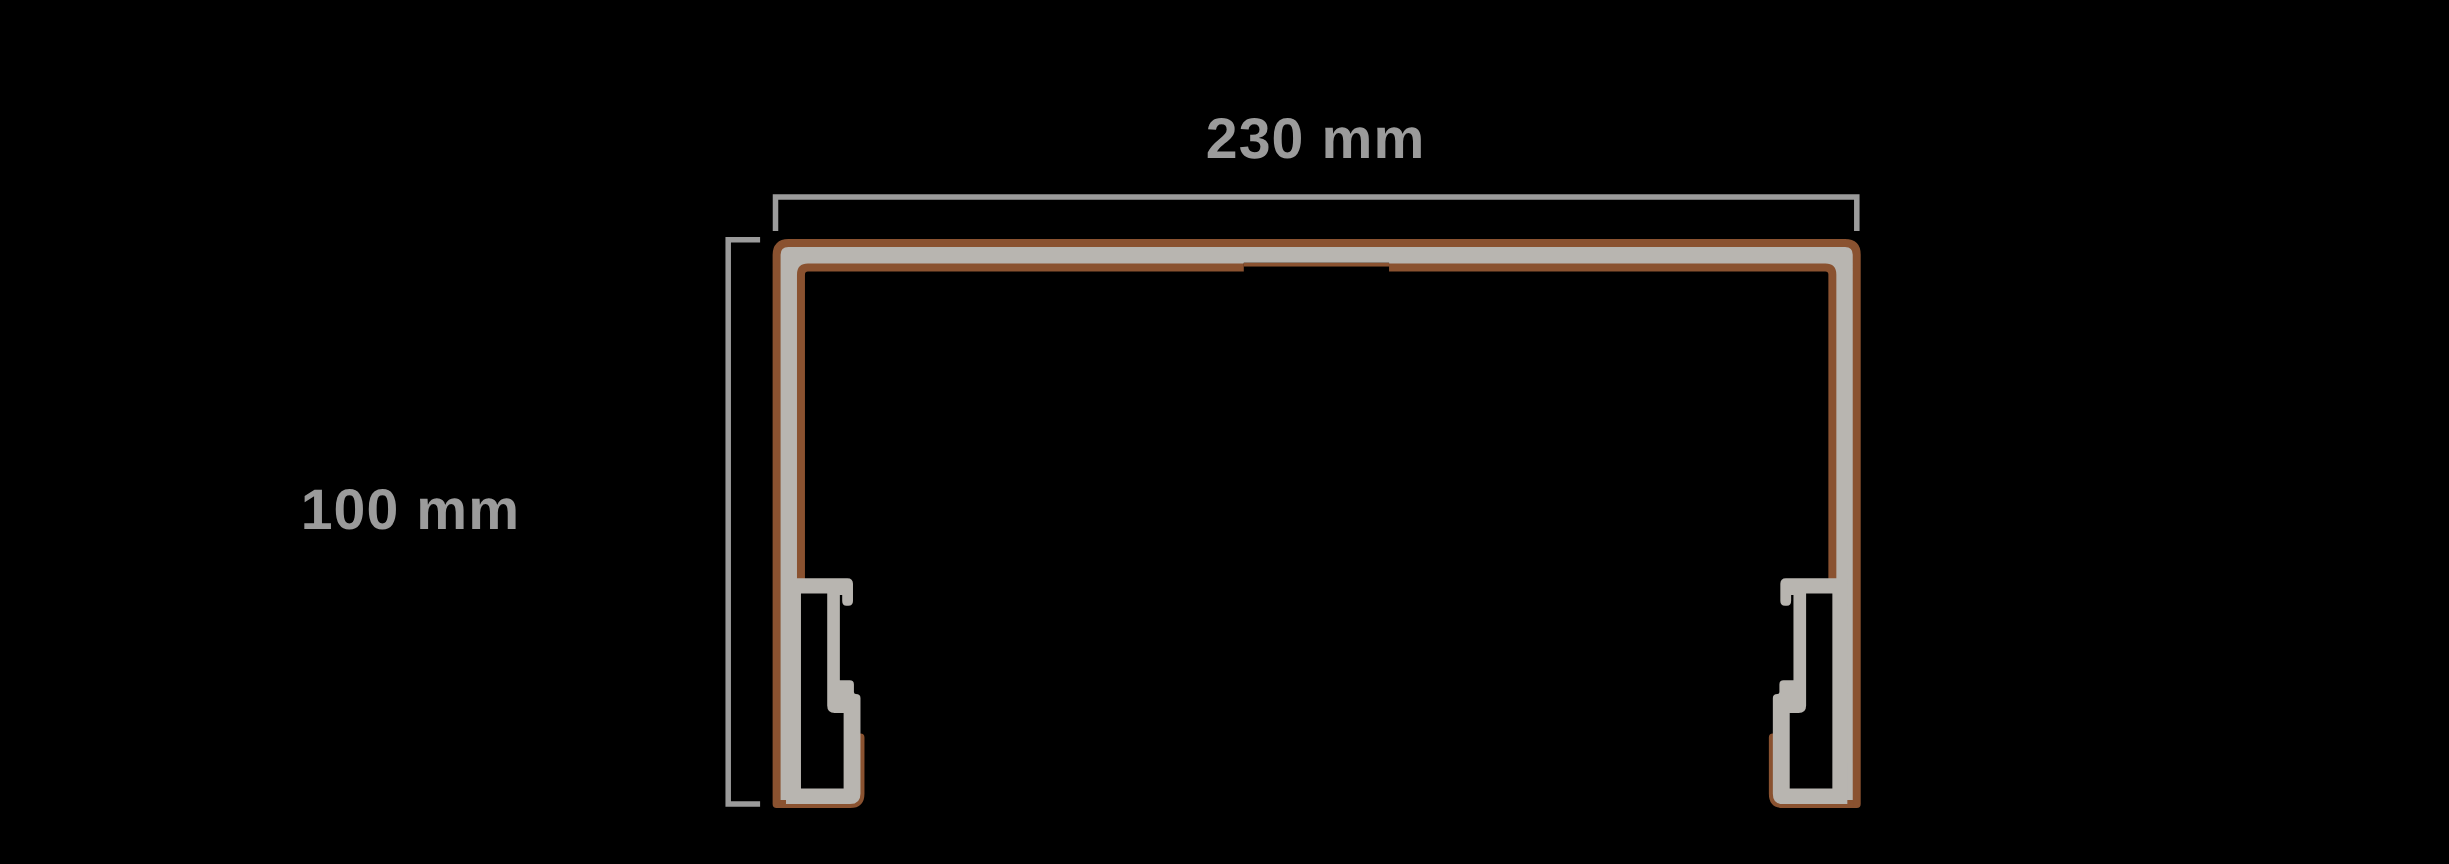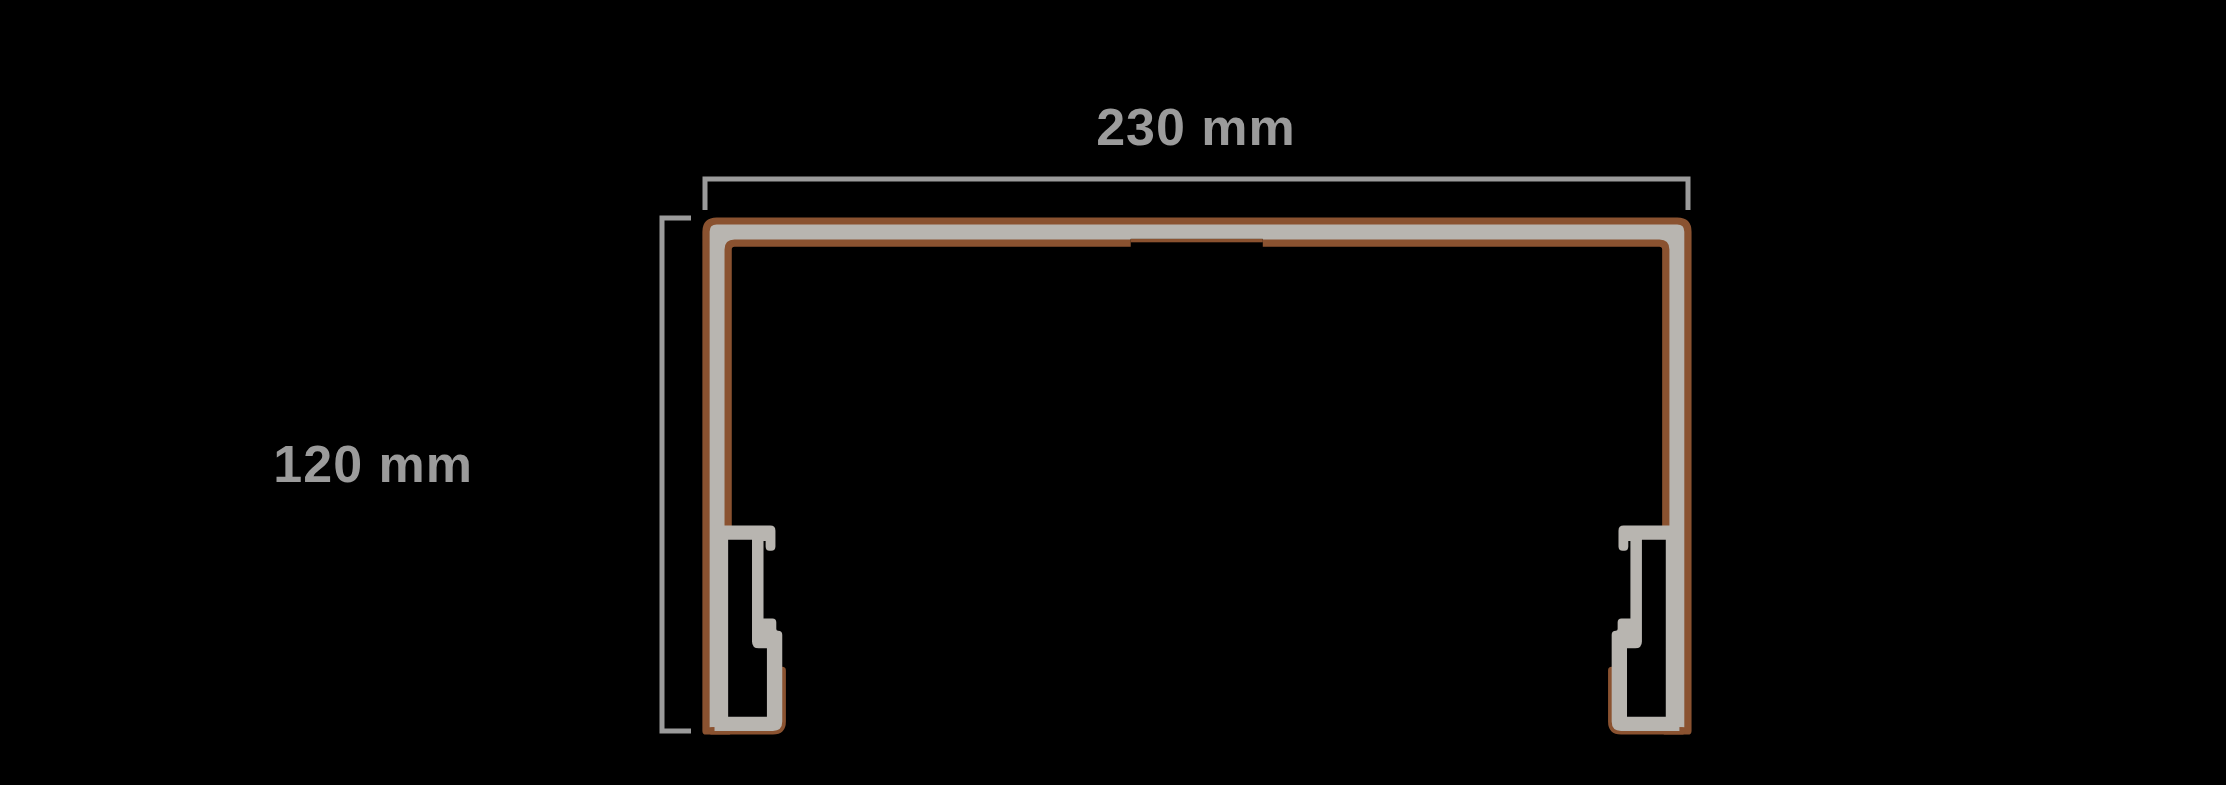--- a/index.html
+++ b/index.html
@@ -79,15 +79,15 @@
       <rect x="99.7" y="4.2" width="31" height="0.8" fill="#8a5230"></rect>
 
       <use href="#foot-track"></use>
 
       <use href="#foot-track" transform="translate(230.5,0) scale(-1,1)"></use>
     </g>
   </svg>
 
   <div class="dim-label dim-label-width">230 mm</div>
 
-  <div class="dim-label dim-label-height">120 mm</div>
+  <div class="dim-label dim-label-height">100 mm</div>
 
 </div>
 
 </body></html>

